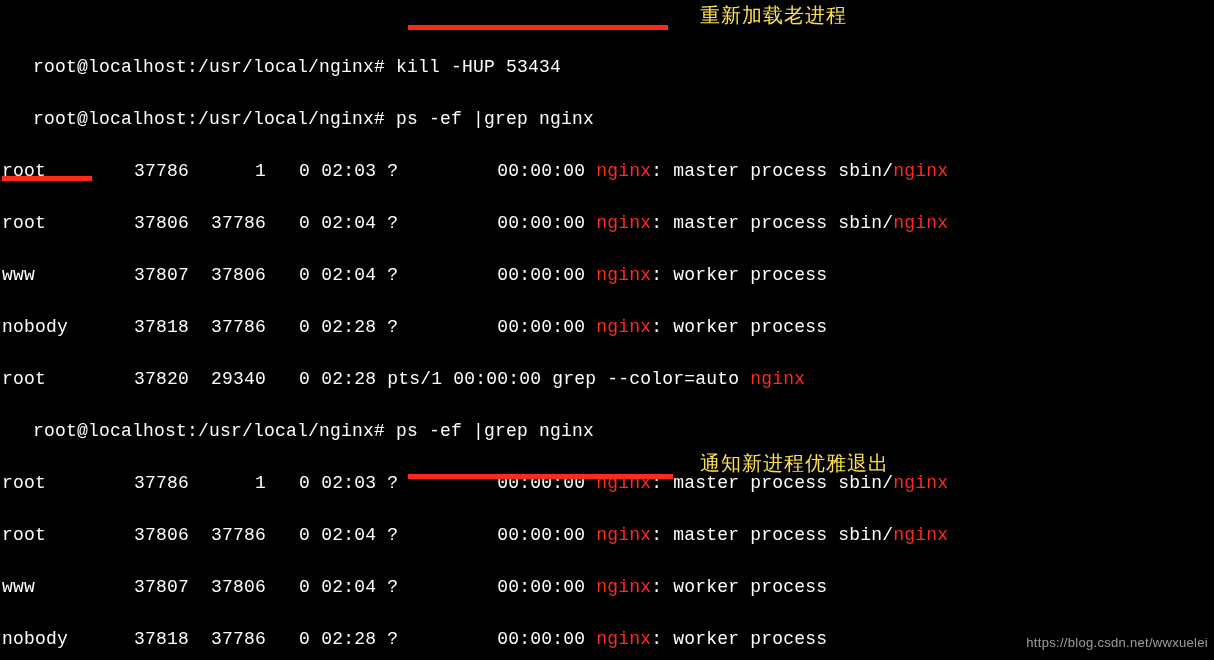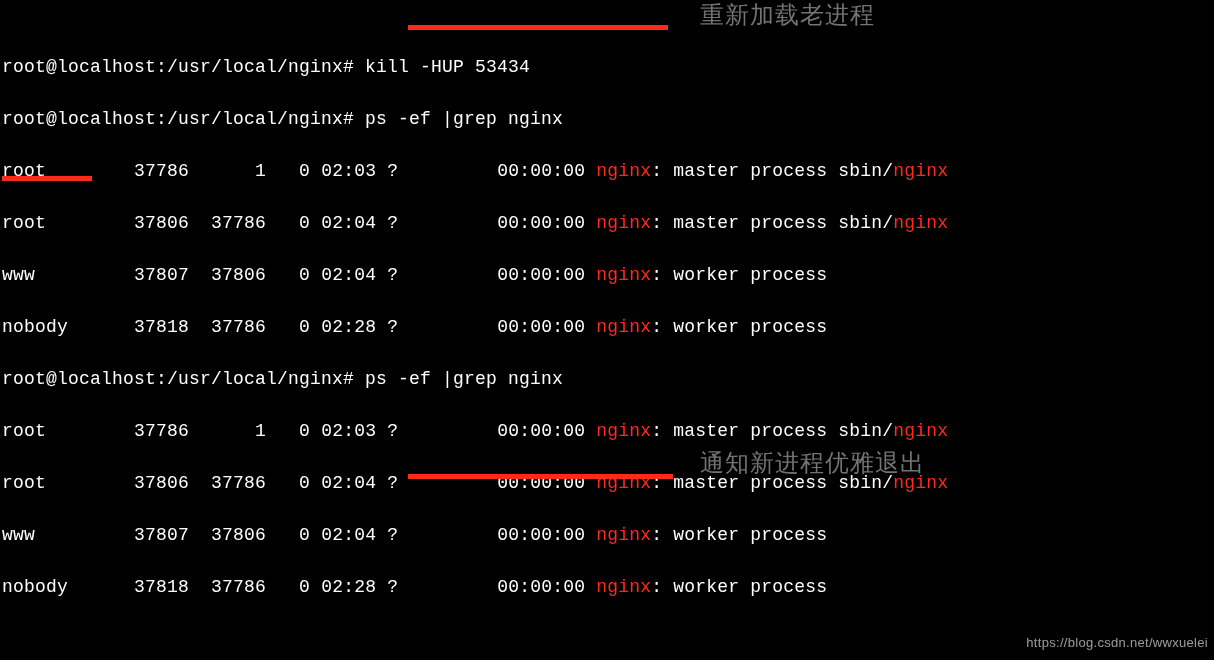--- a/index.html
+++ b/index.html
@@ -14,26 +14,26 @@
     overflow: hidden;
     position: relative;
     padding: 2px 2px;
     letter-spacing: 0.2px;
   }
   .term {
     white-space: pre;
   }
   .line { display: block; position: relative; }
   .red { color: #ff2a1a; text-align: right; }
-  .prompt { color: #fff; }
+  .prompt { color: #fff; margin-left: 31px; }
   .annot {
     position: absolute;
-    color: #737373;
+    color: #fde047;
     font-family: "PingFang SC","Hiragino Sans GB","Microsoft YaHei",sans-serif;
-    font-size: 24px;
+    font-size: 20px;
     letter-spacing: 1px;
   }
   .ul-red {
     position: absolute;
     height: 5px;
     background: #ff2a1a;
   }
   .watermark {
     position: absolute;
     right: 6px;
@@ -49,20 +49,21 @@
 <body>
 
 <div class="term">
 
 <span class="line"><span class="prompt">root@localhost:/usr/local/nginx# </span><span>kill -HUP 53434</span></span>
 <span class="line"><span class="prompt">root@localhost:/usr/local/nginx# </span><span>ps -ef |grep nginx</span></span>
 <span class="line"><span>root      </span>  <span>37786</span> <span>     1</span>   <span>0</span> <span>02:03</span> <span>?    </span>     <span>00:00:00</span> <span></span><span class="red">nginx</span><span>: master process sbin/</span><span class="red">nginx</span></span>
 <span class="line"><span>root      </span>  <span>37806</span> <span> 37786</span>   <span>0</span> <span>02:04</span> <span>?    </span>     <span>00:00:00</span> <span></span><span class="red">nginx</span><span>: master process sbin/</span><span class="red">nginx</span></span>
 <span class="line"><span>www       </span>  <span>37807</span> <span> 37806</span>   <span>0</span> <span>02:04</span> <span>?    </span>     <span>00:00:00</span> <span></span><span class="red">nginx</span><span>: worker process</span></span>
 <span class="line"><span>nobody    </span>  <span>37818</span> <span> 37786</span>   <span>0</span> <span>02:28</span> <span>?    </span>     <span>00:00:00</span> <span></span><span class="red">nginx</span><span>: worker process</span></span>
+<span class="line"><span>root      </span>  <span>37820</span> <span> 29340</span>   <span>0</span> <span>02:28</span> <span>pts/1</span> <span>00:00:00</span> <span>grep --color=auto </span><span class="red">nginx</span></span>
 <span class="line"><span class="prompt">root@localhost:/usr/local/nginx# </span><span>ps -ef |grep nginx</span></span>
 <span class="line"><span>root      </span>  <span>37786</span> <span>     1</span>   <span>0</span> <span>02:03</span> <span>?    </span>     <span>00:00:00</span> <span></span><span class="red">nginx</span><span>: master process sbin/</span><span class="red">nginx</span></span>
 <span class="line"><span>root      </span>  <span>37806</span> <span> 37786</span>   <span>0</span> <span>02:04</span> <span>?    </span>     <span>00:00:00</span> <span></span><span class="red">nginx</span><span>: master process sbin/</span><span class="red">nginx</span></span>
 <span class="line"><span>www       </span>  <span>37807</span> <span> 37806</span>   <span>0</span> <span>02:04</span> <span>?    </span>     <span>00:00:00</span> <span></span><span class="red">nginx</span><span>: worker process</span></span>
 <span class="line"><span>nobody    </span>  <span>37818</span> <span> 37786</span>   <span>0</span> <span>02:28</span> <span>?    </span>     <span>00:00:00</span> <span></span><span class="red">nginx</span><span>: worker process</span></span>
 
 
 
 
 

